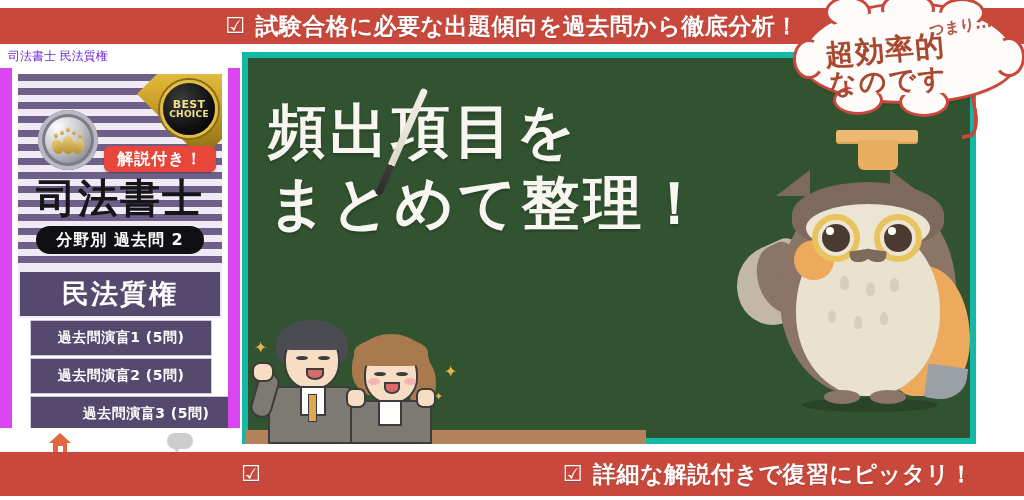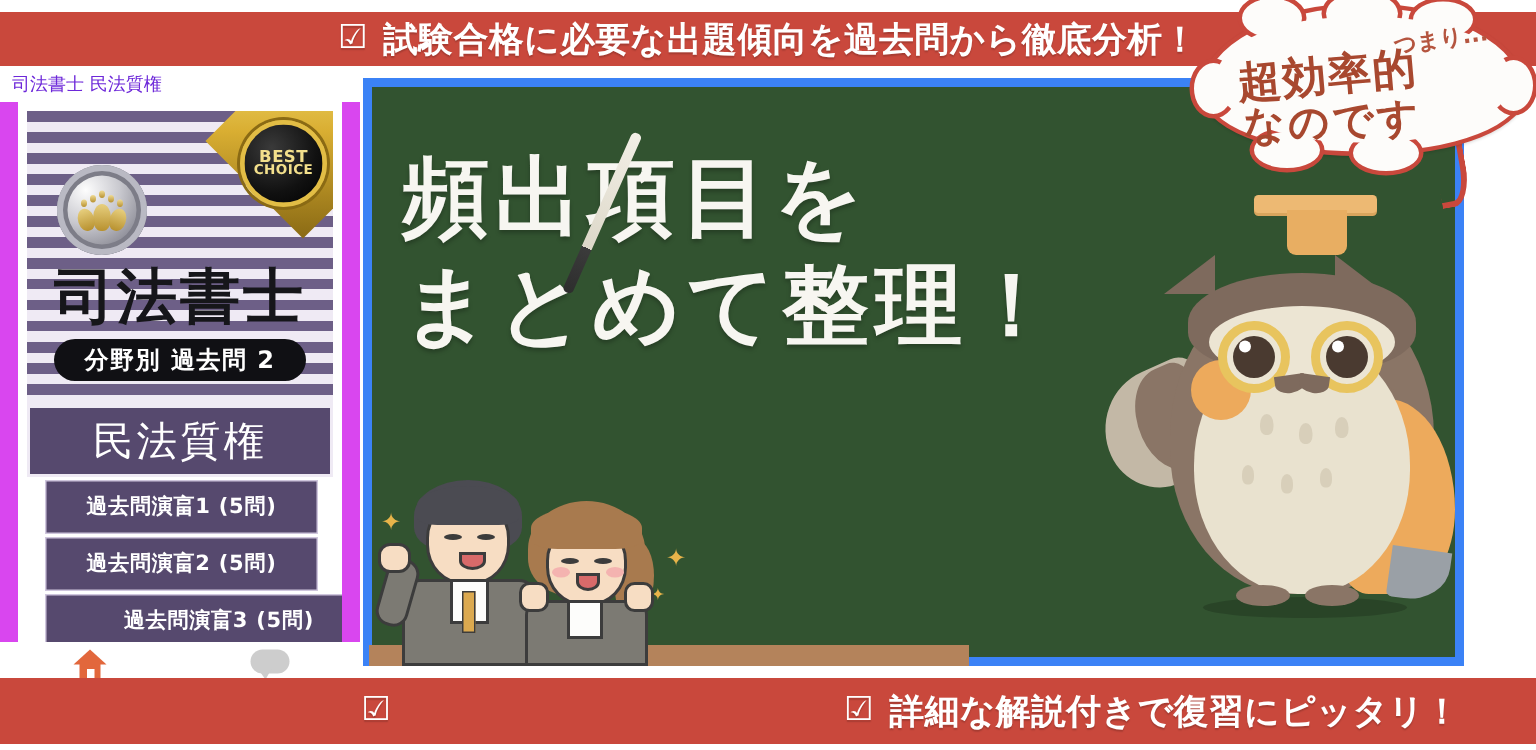--- a/index.html
+++ b/index.html
@@ -92,21 +92,21 @@
     font-size:40px;font-weight:bold;color:#16161a;letter-spacing:2px;line-height:1;
   }
   #bunya{
     position:absolute;left:18px;top:152px;width:168px;height:28px;border-radius:14px;
     background:#101014;color:#fff;font-size:16px;font-weight:bold;
     display:flex;align-items:center;justify-content:center;letter-spacing:1px;
   }
   #minpou{
     position:absolute;left:6px;top:202px;width:200px;height:44px;
     background:#56496e;border:2px solid #efeaf4;
-    color:#fff;font-size:27px;font-weight:normal;letter-spacing:2px;
+    color:#fff;font-size:27px;font-weight:bold;letter-spacing:2px;
     display:flex;align-items:center;justify-content:center;
   }
   .quiz-btn{
     position:absolute;left:18px;width:180px;height:34px;
     background:#56496e;border:1px solid #cfc6dd;
     color:#fff;font-size:14px;font-weight:bold;
     display:flex;align-items:center;justify-content:center;letter-spacing:.5px;
   }
   #q1{top:252px;} #q2{top:290px;} #q3{top:328px;padding-left:25px;}
 
@@ -127,21 +127,21 @@
   .bubble .b{position:absolute;left:0;top:0;width:26px;height:16px;border-radius:9px;background:#cdcdcd;}
   .bubble .t{
     position:absolute;left:5px;top:13px;width:0;height:0;
     border-left:5px solid transparent;border-right:4px solid transparent;
     border-top:7px solid #cdcdcd;
   }
 
   
   #board-frame{
     position:absolute;left:242px;top:52px;width:734px;height:392px;
-    background:#3b82f6;padding:6px;box-sizing:border-box;
+    background:#14b8a6;padding:6px;box-sizing:border-box;
   }
   #board{
     position:relative;width:100%;height:100%;background:#325330;overflow:hidden;
   }
   #board-text{
     position:absolute;left:20px;top:38px;color:#f7f6f1;font-weight:bold;
     font-size:58px;line-height:1.24;letter-spacing:4px;
     text-shadow:0 2px 3px rgba(0,0,0,.25);
   }
 
@@ -309,20 +309,21 @@
                 <i class="p2"></i>
                 <i class="p3"></i>
               <b style="left:15px;top:2px;"></b>
                 <b style="left:9px;top:5px;"></b>
                 <b style="left:21px;top:5px;"></b>
               <b style="left:3px;top:8px;"></b>
                 <b style="left:27px;top:8px;"></b>
             </div>
           </div>
 
+          <div id="kaisetsu">解説付き！</div>
           <div id="shihou">司法書士</div>
           <div id="bunya">分野別 過去問 2</div>
         </div>
 
         <div id="minpou">民法質権</div>
 
         <div class="quiz-btn" id="q1">過去問演畗1 (5問)</div>
         <div class="quiz-btn" id="q2">過去問演畗2 (5問)</div>
         <div class="quiz-btn" id="q3">過去問演畗3 (5問)</div>
 

